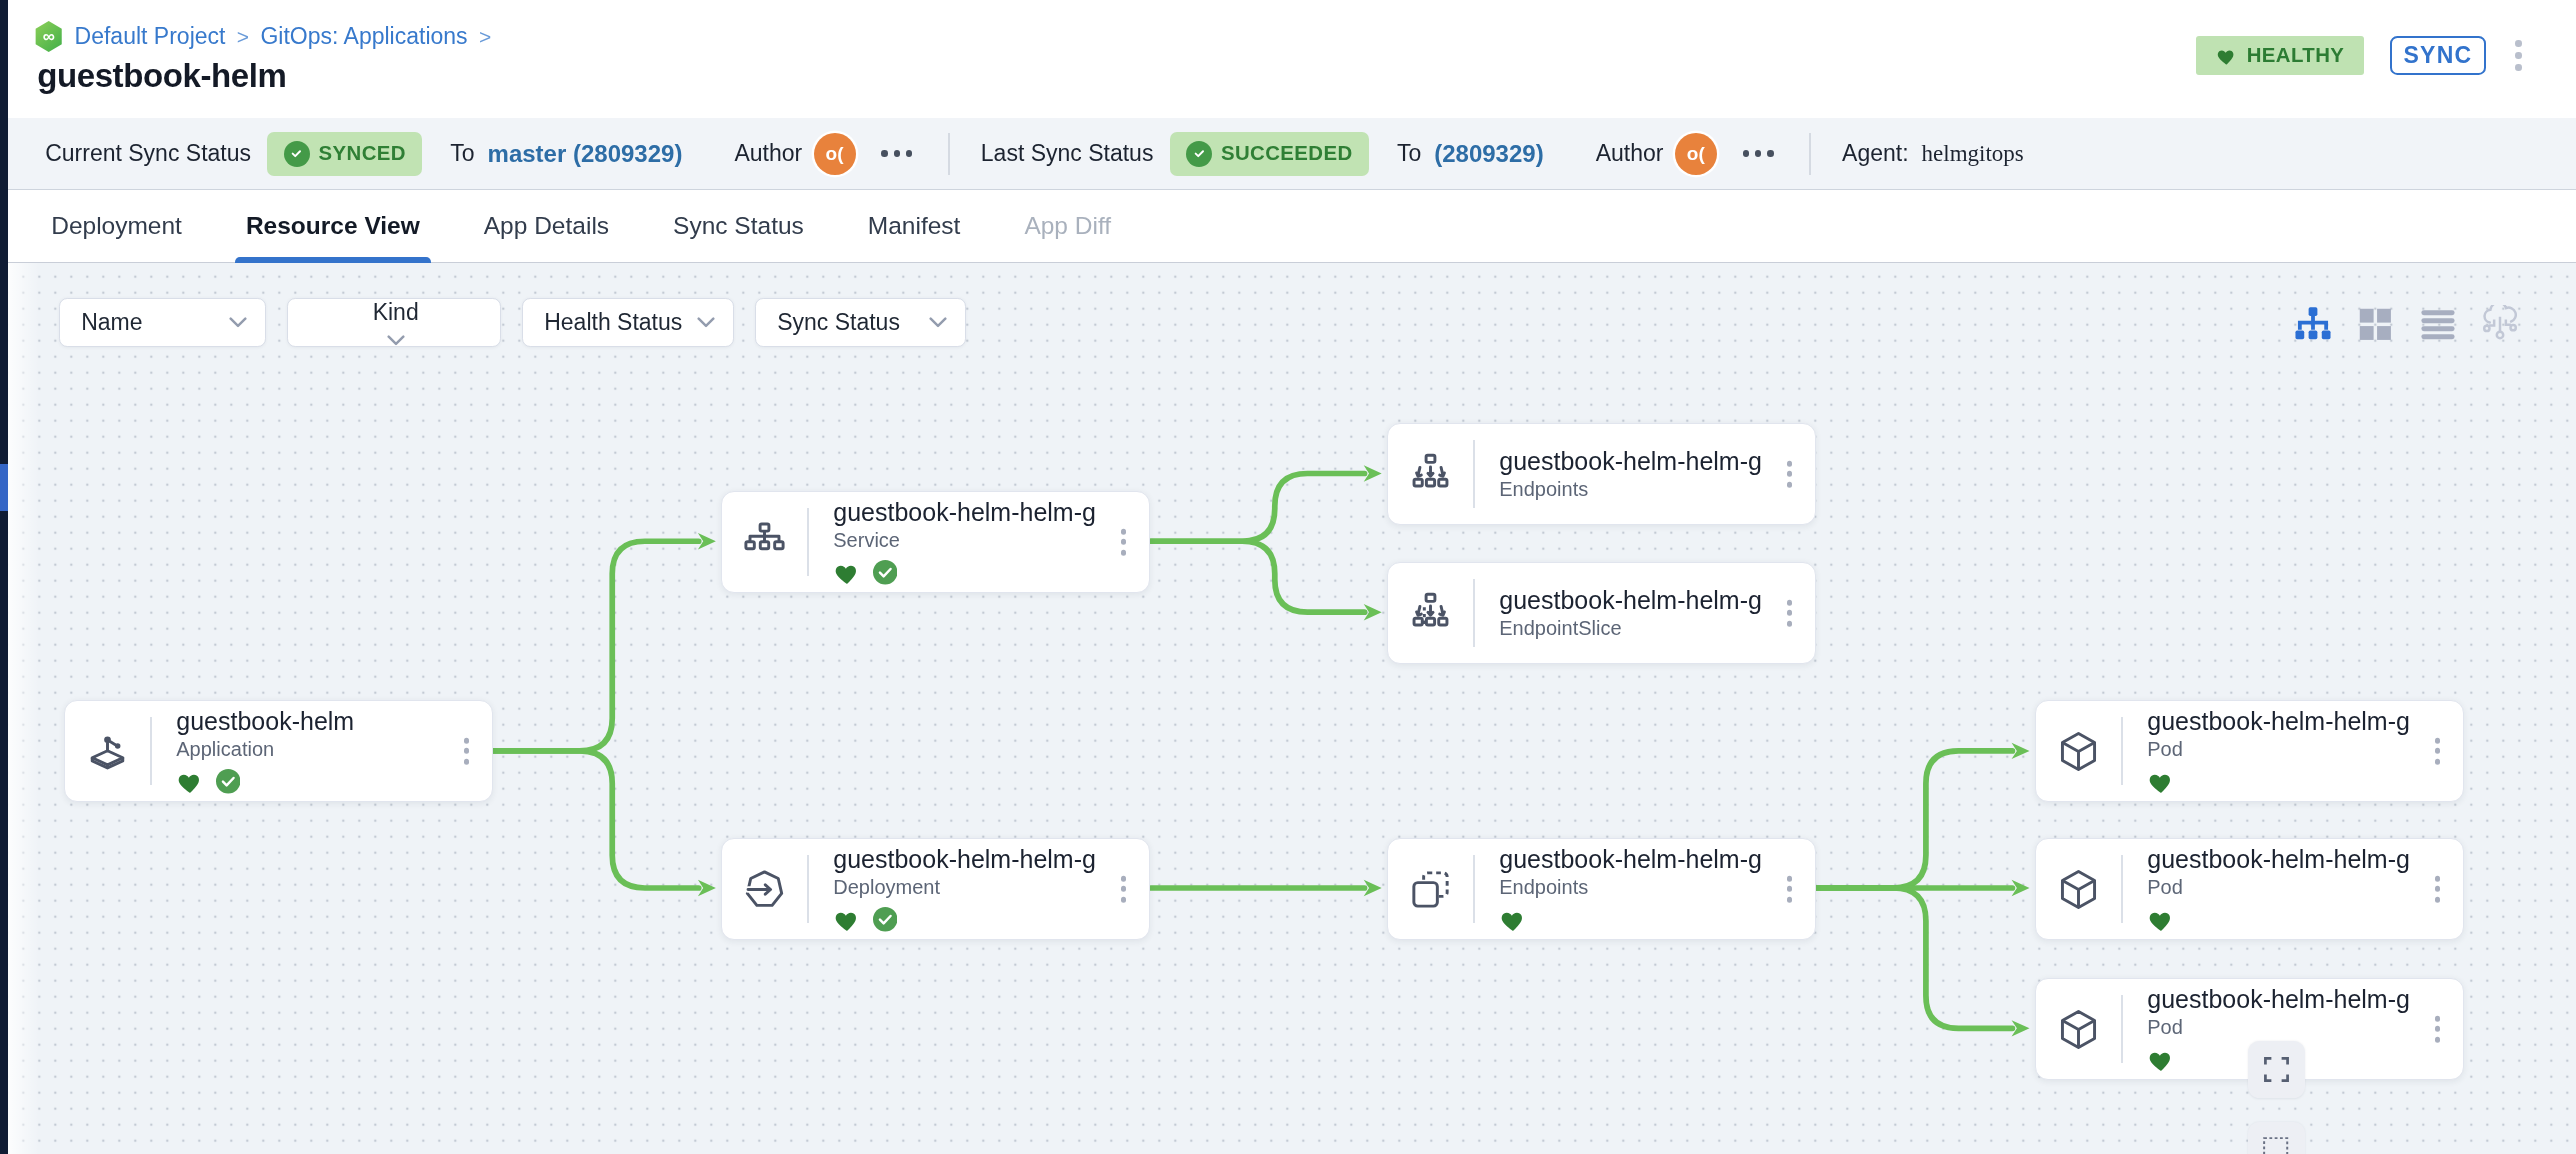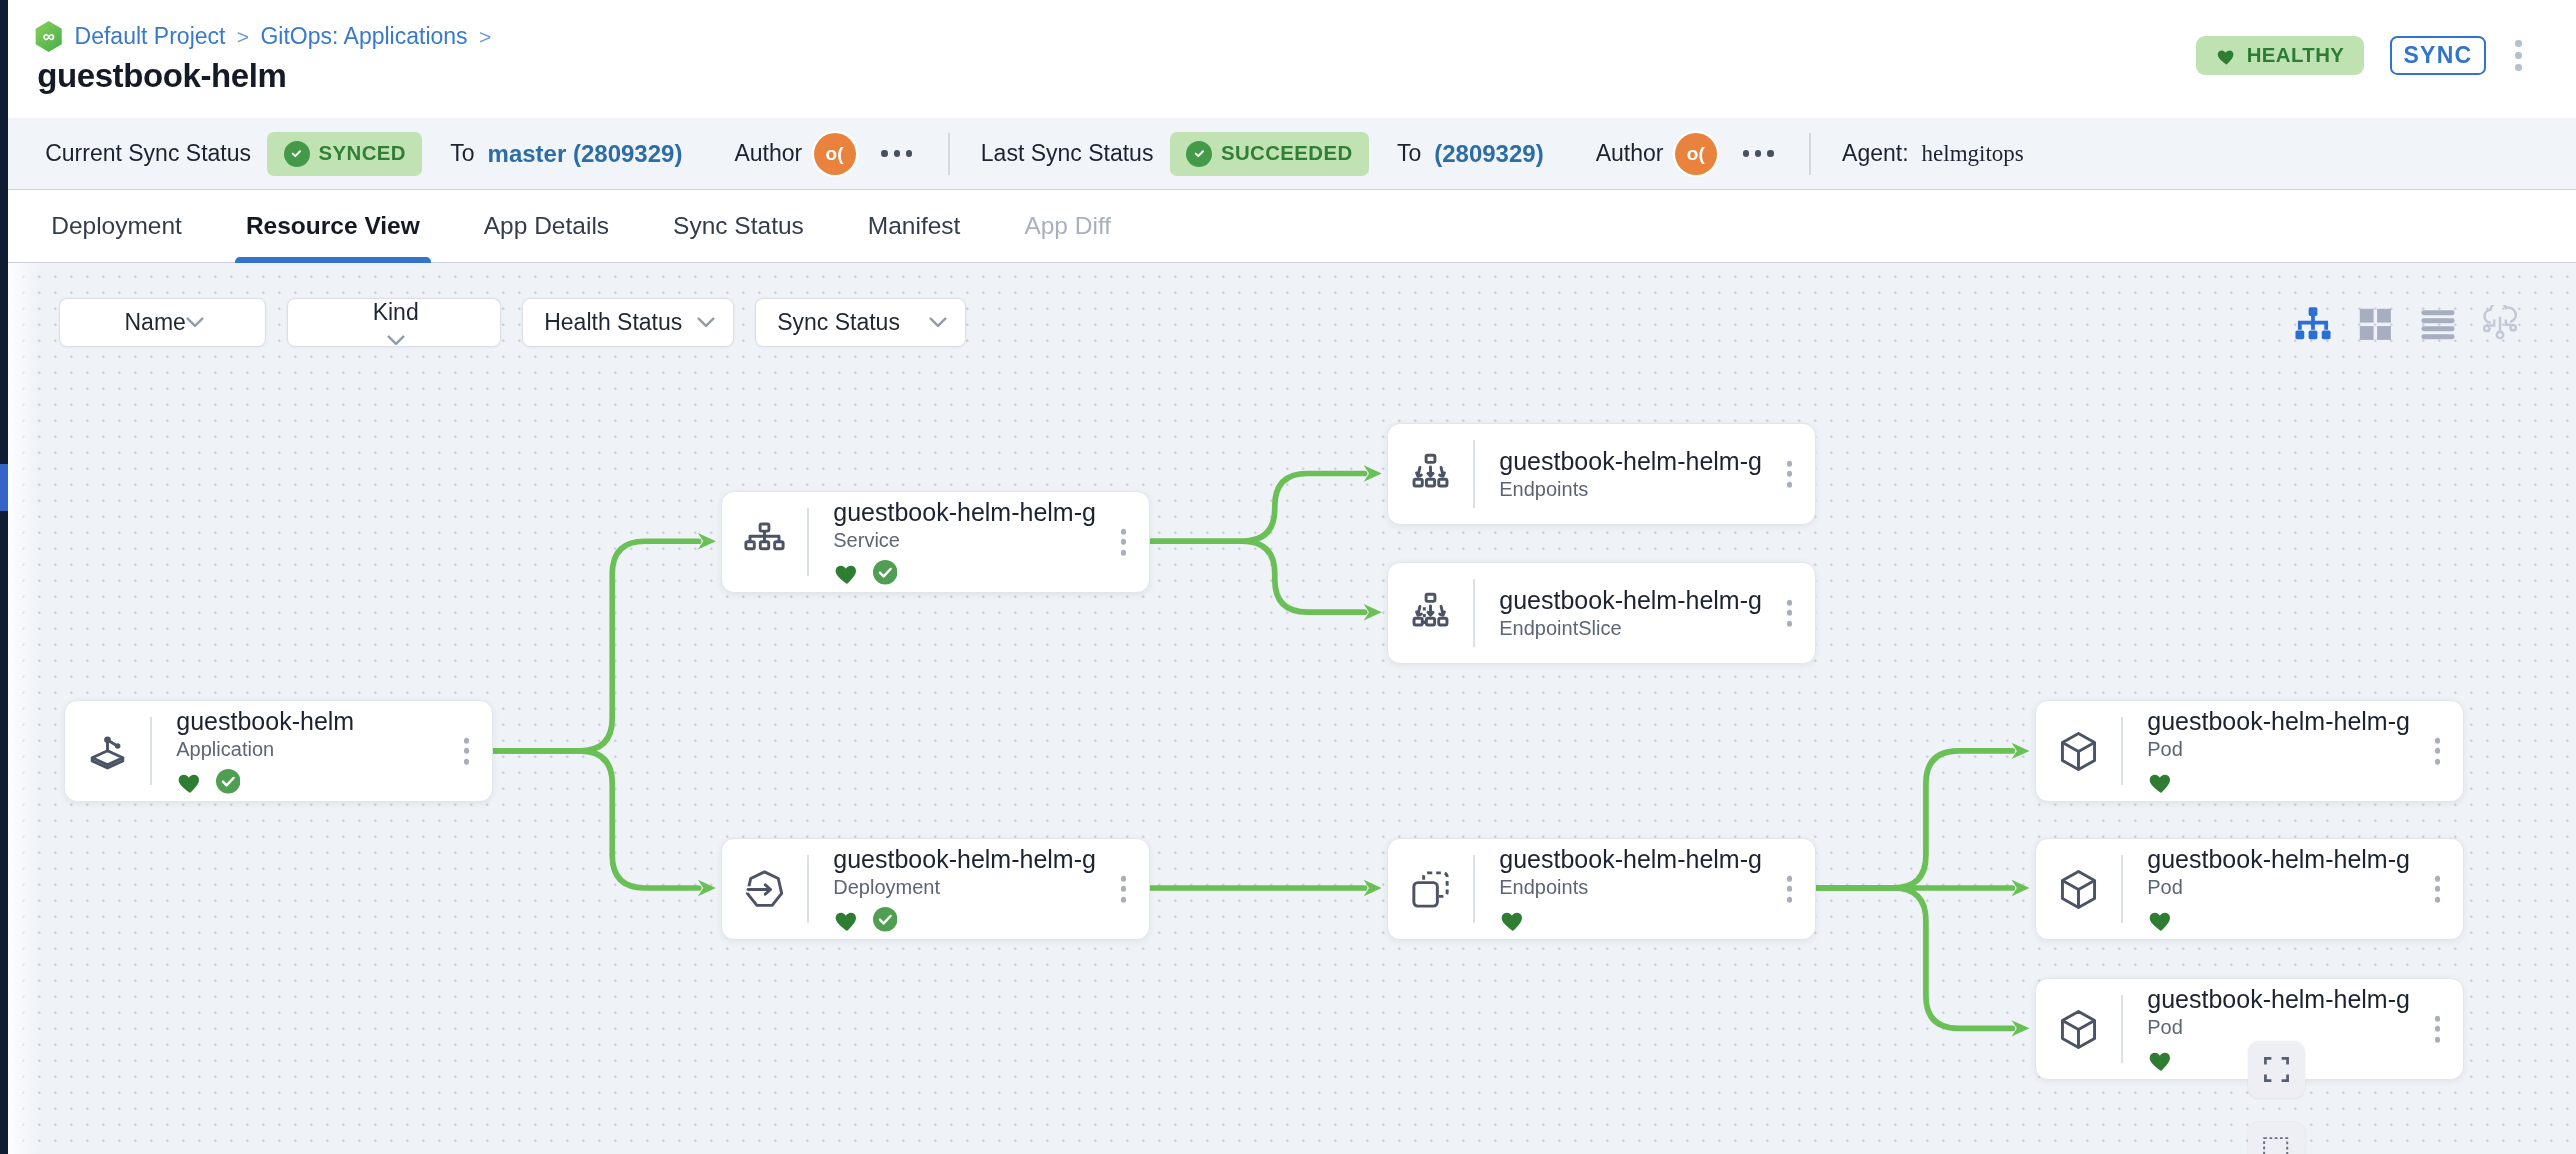--- a/index.html
+++ b/index.html
@@ -23,21 +23,21 @@
     clip-path:polygon(50% 0%, 95% 25%, 95% 75%, 50% 100%, 5% 75%, 5% 25%);
     color:#fff; font-size:17px; font-weight:bold;
   }
   .crumb { color:#3779cc; cursor:pointer; }
   .crumb-sep { color:#3779cc; opacity:.75; font-size:21px; }
   .page-title { position:absolute; left:29px; top:57px; font-size:33px; font-weight:bold; color:#141a26; letter-spacing:-0.4px; }
 
   .header-right { position:absolute; right:51px; top:36px; display:flex; align-items:center; gap:26px; }
   .health-badge {
     height:39px; display:inline-flex; align-items:center; gap:9.8px; padding:0 19.6px;
-    background:#bfe2b2; border-radius:9px; color:#2c7c33; font-weight:bold; font-size:20.4px; letter-spacing:0.4px;
+    background:#bfe2b2; border-radius:3px; color:#2c7c33; font-weight:bold; font-size:20.4px; letter-spacing:0.4px;
   }
   .sync-btn {
     height:39px; min-width:96px; display:inline-flex; align-items:center; justify-content:center;
     border:2.4px solid #3273cc; border-radius:7.3px; background:#fff; color:#3273cc;
     font-weight:bold; font-size:23px; letter-spacing:1.2px; cursor:pointer;
   }
   .kebab-v { display:flex; flex-direction:column; gap:5.7px; padding:3.3px; cursor:pointer; }
   .kebab-v i { width:6.5px; height:6.5px; border-radius:50%; background:#b9bfcc; }
 
   
@@ -94,21 +94,21 @@
     background:linear-gradient(to right, rgba(255,255,255,.85), rgba(255,255,255,0)); pointer-events:none;
   }
 
   
   .filter-bar { position:absolute; left:51px; top:35px; display:flex; gap:21px; z-index:5; }
   .dropdown {
     height:49px; background:#fff; border:1.6px solid #d9dee8; border-radius:8.2px;
     display:flex; align-items:center; justify-content:space-between; padding:0 18px 0 21px;
     font-size:23px; color:#1f2733; box-shadow:0 0.8px 3.3px rgba(25,35,60,.05); cursor:pointer;
   }
-  .dd-name { width:207px;justify-content:center; } .dd-kind { width:214px;flex-direction:column; } .dd-health { width:212px;text-align:right; } .dd-sync { width:211px; }
+  .dd-name { width:207px; } .dd-kind { width:214px;flex-direction:column; } .dd-health { width:212px;text-align:right; } .dd-sync { width:211px; }
   .dd-chevron { width:18px; height:11.4px; }
 
   
   .view-toggles { position:absolute; right:57px; top:42px; display:flex; align-items:center; gap:24.5px; z-index:5; }
   .vt { width:38px; height:38px; display:flex; align-items:center; justify-content:center; cursor:pointer; }
 
   
   .edges { position:absolute; left:0; top:0; width:2576px; height:891px; z-index:1; pointer-events:none; }
 
   

